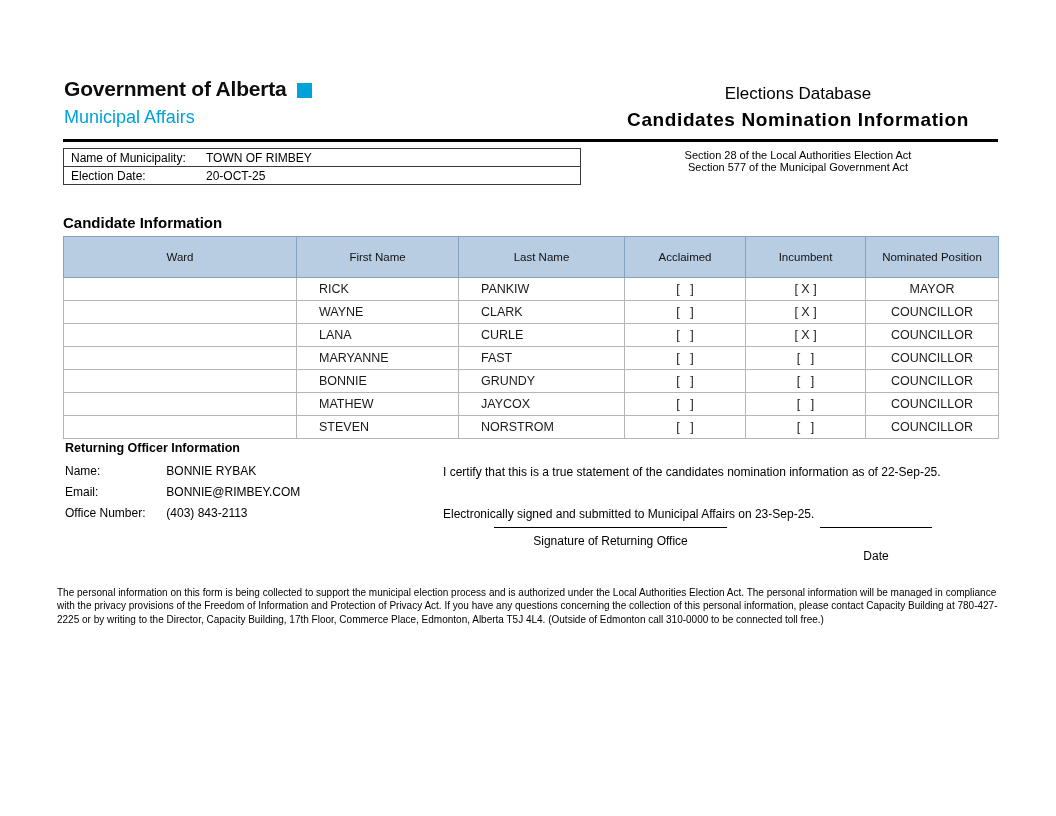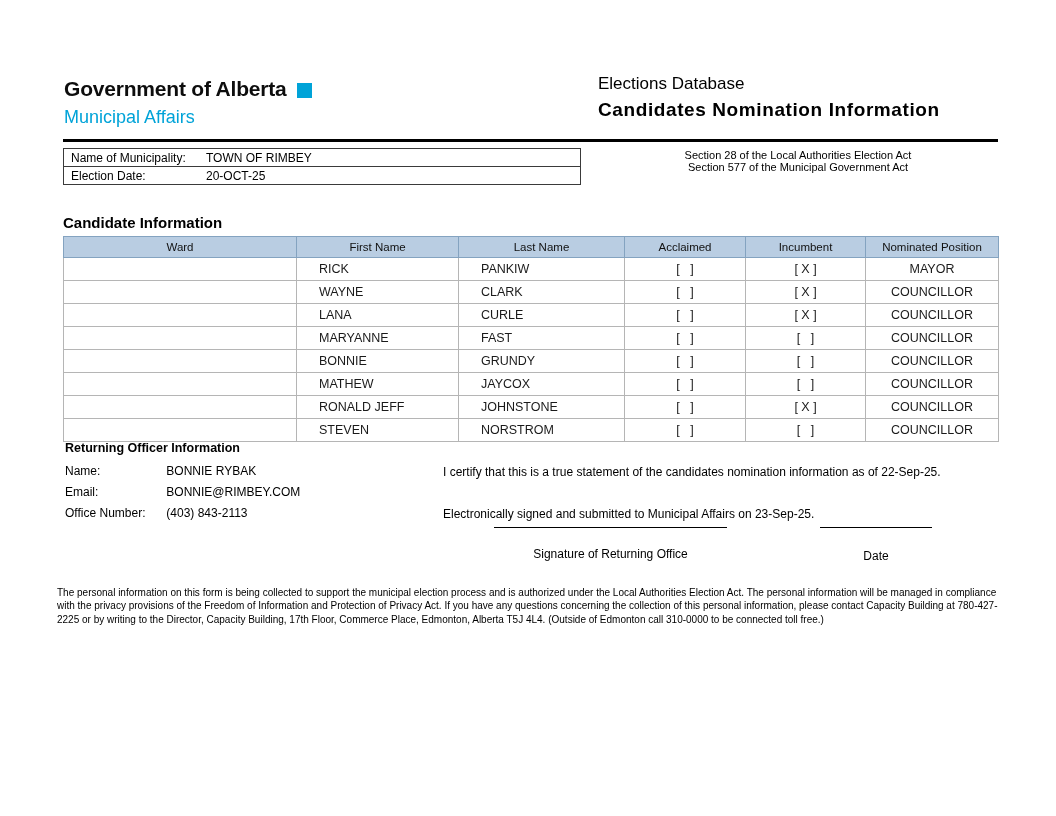--- a/index.html
+++ b/index.html
@@ -6,53 +6,53 @@
   .page{
     position:relative;width:1056px;height:816px;background:#fff;overflow:hidden;
     font-family:"Liberation Sans",sans-serif;color:#000;margin-top:28px;
   }
   
   .logo-block{position:absolute;left:64px;top:49px;}
   .org-line{display:flex;align-items:center;gap:10px;}
   .org-title{font-size:21px;font-weight:bold;letter-spacing:-0.2px;color:#0d0d0d;}
   .brand-square{width:15px;height:15px;background:var(--brand,#00a3d8);margin-top:2px;}
   .dept-title{font-size:18px;color:var(--brand,#00a3d8);margin-top:6px;}
-  .doc-titles{position:absolute;left:598px;top:46px;width:400px;text-align:left;}
+  .doc-titles{position:absolute;left:598px;top:56px;width:400px;text-align:center;}
   .doc-title-1{font-size:17px;color:#000;}
   .doc-title-2{font-size:19px;font-weight:bold;letter-spacing:0.6px;margin-top:5px;}
   .header-rule{position:absolute;left:63px;top:111px;width:935px;height:3px;background:#000;}
   
   .meta-box{position:absolute;left:63px;top:120px;width:516px;border:1px solid #3a3a3a;}
   .meta-row{position:relative;height:17px;line-height:16px;font-size:12px;border-bottom:1px solid #3a3a3a;}
   .meta-row:last-child{border-bottom:none;}
   .meta-label{position:absolute;left:7px;top:1px;}
   .meta-value{position:absolute;left:142px;top:1px;}
   .legal-refs{position:absolute;left:598px;top:121px;width:400px;text-align:center;font-size:11px;line-height:12px;}
   
   .section-title-main{position:absolute;left:63px;top:186px;font-size:15px;font-weight:bold;}
   .cand-table-wrap{position:absolute;left:63px;top:208px;width:935px;}
   table.cand{border-collapse:collapse;table-layout:fixed;width:935px;}
   table.cand th{
     height:20px;background:var(--table_header_bg,#b9cde2);
-    border:1px solid #84a3c0;font-size:11.5px;font-weight:normal;color:#111;text-align:center;padding:0;
+    border:1px solid #84a3c0;font-size:11.5px;font-weight:normal;color:#111;text-align:center;padding:10px;
   }
   table.cand td{
     height:22px;border:1px solid #b5b5b5;font-size:12.5px;color:#1a1a1a;padding:0 0 0 22px;
     overflow:hidden;white-space:nowrap;
   }
   table.cand td.center{text-align:center;padding:0;}
   table.cand td.checkbox{text-align:center;padding:0;white-space:pre;font-size:12.5px;}
   
   .ro-title{position:absolute;left:65px;top:413px;font-size:12.5px;font-weight:bold;}
   .ro-fields{position:absolute;left:65px;top:436px;font-size:12px;}
   .ro-row{position:relative;height:21px;line-height:14px;}
   .ro-label{display:inline-block;width:98px;}
   .certify-text{position:absolute;left:443px;top:437px;width:540px;font-size:12px;}
   .submitted-text{position:absolute;left:443px;top:479px;width:540px;font-size:12px;}
-  .sig-line{position:absolute;left:494px;top:499px;width:233px;border-top:1px solid #000;text-align:center;font-size:12px;padding-top:19px;}
+  .sig-line{position:absolute;left:494px;top:499px;width:233px;border-top:1px solid #000;text-align:center;font-size:12px;padding-top:6px;}
   .date-line{position:absolute;left:820px;top:499px;width:112px;border-top:1px solid #000;text-align:center;font-size:12px;padding-top:21px;}
   
   .footer-note{position:absolute;left:57px;top:558px;width:946px;font-size:10px;line-height:13.4px;color:#000;}
 </style>
 </head>
 <body>
 
 <div class="page">
 
   <div class="logo-block">
@@ -168,28 +168,20 @@
 
           <tr>
             <td></td>
             <td>MATHEW</td>
             <td>JAYCOX</td>
             <td class="checkbox">[   ]</td>
             <td class="checkbox">[   ]</td>
             <td class="center">COUNCILLOR</td>
           </tr>
 
-          <tr>
-            <td></td>
-            <td>RONALD JEFF</td>
-            <td>JOHNSTONE</td>
-            <td class="checkbox">[   ]</td>
-            <td class="checkbox">[ X ]</td>
-            <td class="center">COUNCILLOR</td>
-          </tr>
 
           <tr>
             <td></td>
             <td>STEVEN</td>
             <td>NORSTROM</td>
             <td class="checkbox">[   ]</td>
             <td class="checkbox">[   ]</td>
             <td class="center">COUNCILLOR</td>
           </tr>
         </tbody>

